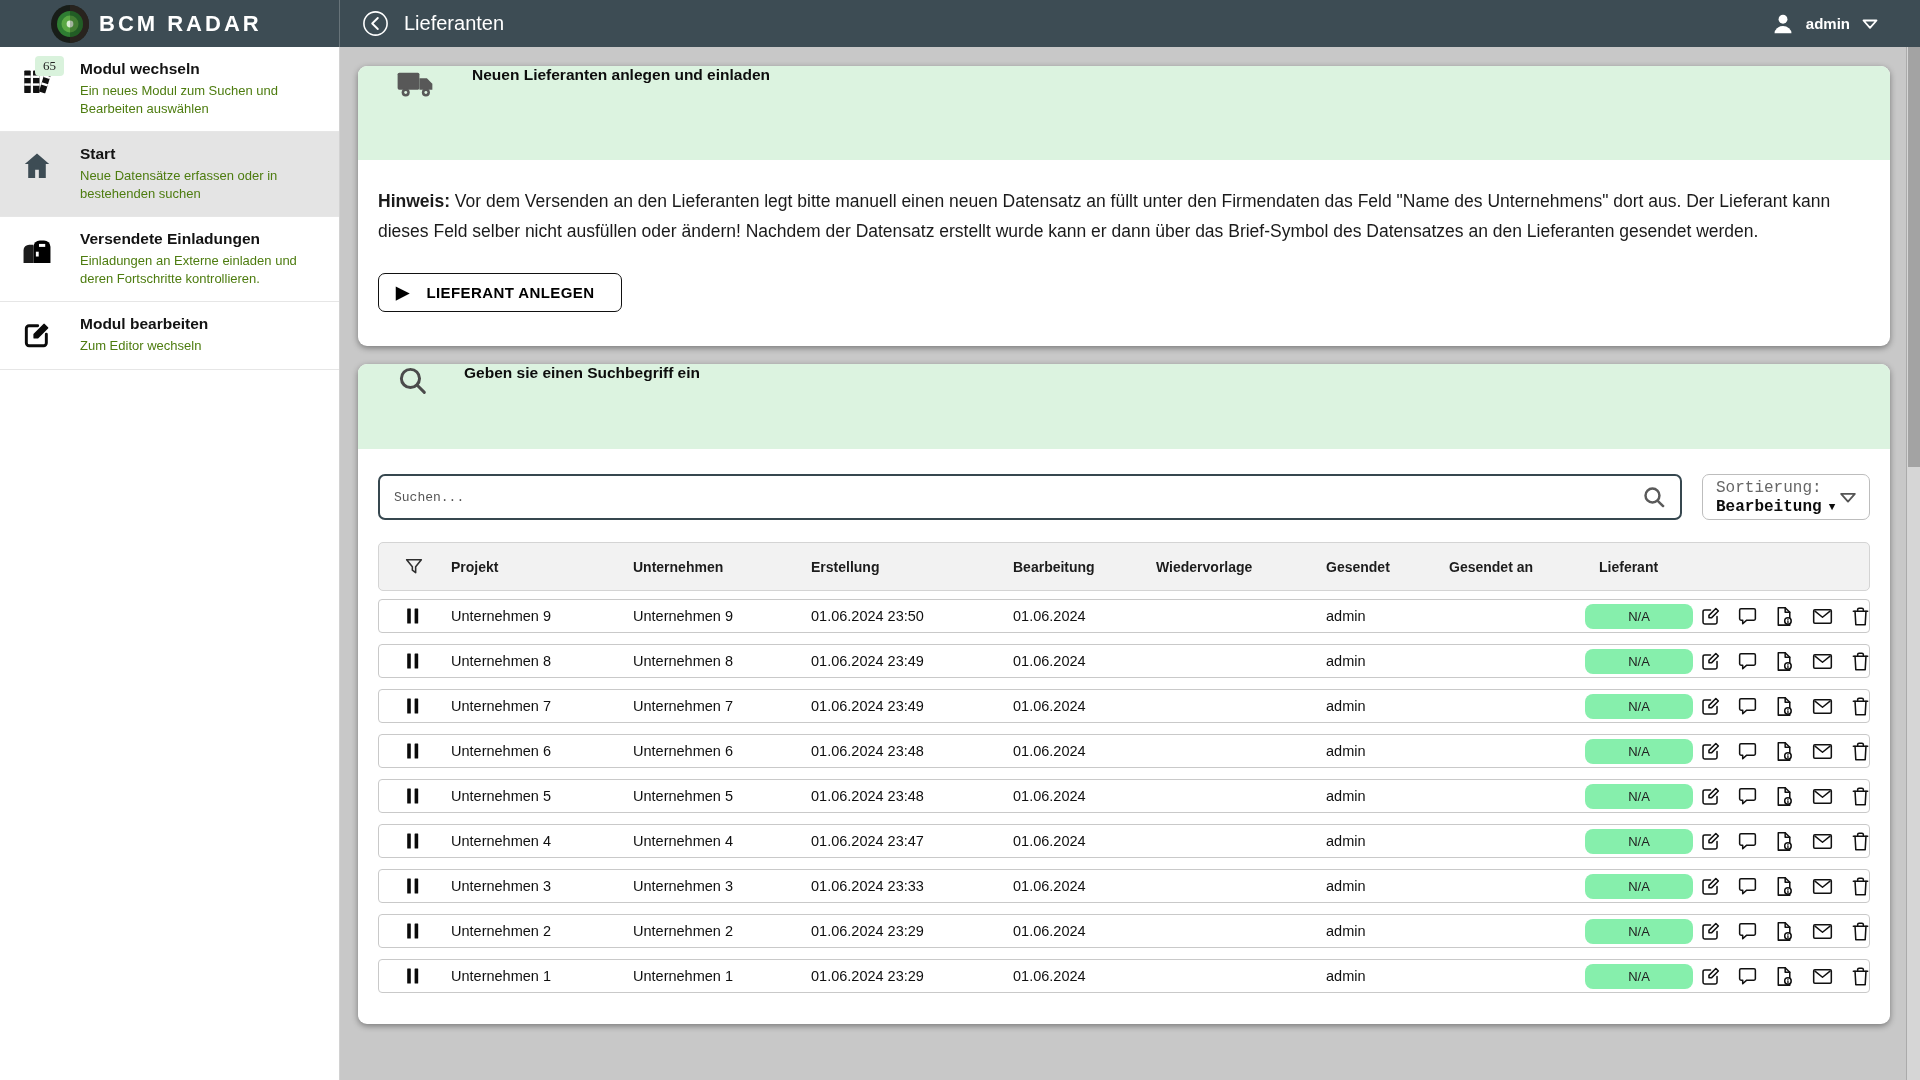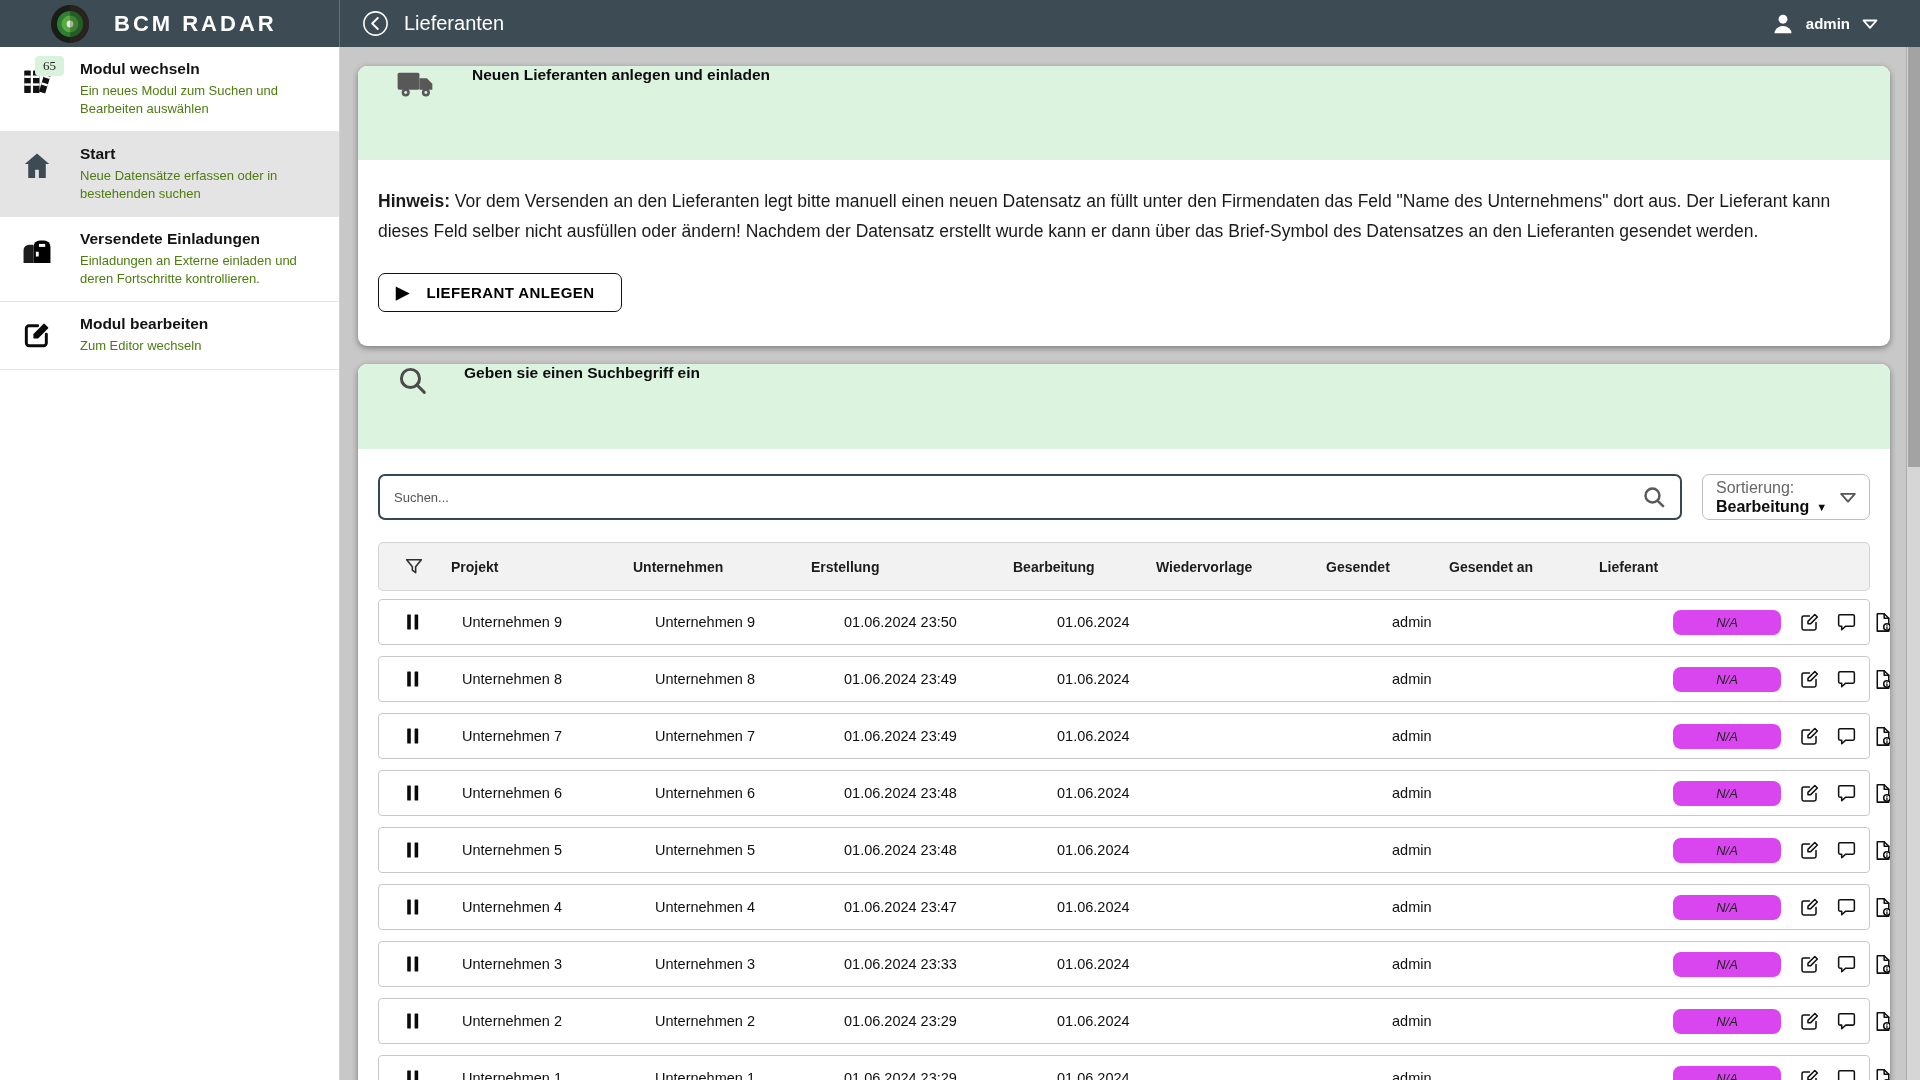--- a/index.html
+++ b/index.html
@@ -2,21 +2,21 @@
 <html><head>
 <meta charset="utf-8">
 <style>
   * { margin:0; padding:0; box-sizing:border-box; }
   html,body { width:1920px; height:1080px; overflow:hidden; }
   body { font-family:"Liberation Sans", sans-serif; background:#c8c8c8; color:#111; }
   .app { position:relative; width:1920px; height:1080px; overflow:hidden; }
 
   
   .topbar { position:absolute; top:0; left:0; right:0; height:47px; background:#3d4c54; color:#fff; display:flex; z-index:5; }
-  .brand { width:340px; flex:0 0 340px; display:flex; align-items:center; gap:24px; padding-left:50px; border-right:1px solid rgba(255,255,255,.22); }
+  .brand { width:340px; flex:0 0 340px; display:flex; align-items:center; gap:9px; padding-left:50px; border-right:1px solid rgba(255,255,255,.22); }
   .brand-name { font-size:22px; font-weight:700; letter-spacing:3px; white-space:nowrap; }
   .topbar-main { flex:1; display:flex; align-items:center; gap:15px; padding:0 24px 0 22px; }
   .page-title { font-size:20px; font-weight:400; }
   .user-menu { margin-left:auto; display:flex; align-items:center; gap:10px; font-size:15px; font-weight:700; padding-right:16px; }
 
   
   .sidebar { position:absolute; top:47px; left:0; width:340px; bottom:0; background:#fff; border-right:1px solid #d2d2d2; }
   .nav-item { display:flex; gap:20px; padding:13px 16px 14px 14px; cursor:pointer; border-bottom:1px solid #e6e6e6; }
   .nav-item:first-child { border-top:none; }
   .nav-item.active { background:#e4e4e4; }
@@ -32,37 +32,37 @@
   .card-head.tall { height:94px; }
   .card-head.mid { height:85px; }
   .card-head-title { font-size:15.5px; font-weight:700; color:#0d0d0d; }
 
   .invite-body { padding:26px 30px 34px 20px; }
   .hint { font-size:17.5px; line-height:1.72; color:#1a1a1a; margin-bottom:27px; max-width:1495px; }
   .hint b { font-weight:700; }
   .create-btn { display:inline-flex; align-items:center; gap:17px; background:#fff; border:1.5px solid #111; border-radius:7px; padding:10px 27px 10px 17px; font-family:inherit; font-size:15px; font-weight:700; letter-spacing:.4px; cursor:pointer; }
   .play-glyph { font-size:17px; line-height:1; }
 
-  .search-row { display:flex; align-items:center; gap:20px; padding:25px 20px 22px 20px; }
+  .search-row { display:flex; align-items:center; gap:20px; padding:25px 20px 22px 20px;font-family:Liberation Mono, monospace; }
   .search-wrap { flex:1; height:46px; border:2px solid #36474f; border-radius:7px; display:flex; align-items:center; background:#fff; }
   .search-wrap input { flex:1; border:none; outline:none; height:100%; padding:0 14px; font-family:inherit; font-size:13px; color:#333; background:transparent; }
   .search-wrap input::placeholder { color:#555; }
   .search-wrap .mag { flex:0 0 auto; margin-right:12px; display:flex; }
   .sort-box { width:168px; height:46px; border:1px solid #bdbdbd; border-radius:7px; display:flex; align-items:center; justify-content:space-between; padding:0 10px 0 13px; cursor:pointer; background:#fff; }
   .sort-label { font-size:16px; color:#666; margin-bottom:1px; }
   .sort-value { font-size:16px; font-weight:700; color:#0d0d0d; display:flex; align-items:center; gap:7px; }
   .sort-caret { font-size:11px; }
 
   .table-wrap { padding:0 20px 20px 20px; }
   .tgrid { display:grid; grid-template-columns:72px 182px 178px 202px 143px 170px 123px 150px 100px 1fr; align-items:center; }
   .thead { background:#f2f2f2; border:1px solid #d4d4d4; border-radius:5px; height:49px; font-size:14px; font-weight:700; color:#1c1c1c; margin-bottom:8px; }
   .thead .funnel-cell { padding-left:24px; display:flex; }
-  .trow { background:#fff; border:1px solid #c9c9c9; border-radius:4px; height:46px; margin-bottom:11px; font-size:14.5px; color:#0f0f0f;gap:11px; }
+  .trow { background:#fff; border:1px solid #c9c9c9; border-radius:4px; height:34px; margin-bottom:11px; font-size:14.5px; color:#0f0f0f; }
   .trow .pause-cell { padding-left:25px; display:flex; }
-  .pill { display:inline-block; background:#d946ef; border-radius:8px; padding:5px 0; width:108px; text-align:center; font-size:13px; color:#222; margin-left:-14px;font-style:italic; }
+  .pill { display:inline-block; background:#86efac; border-radius:8px; padding:5px 0; width:108px; text-align:center; font-size:13px; color:#222; margin-left:-14px; }
   .actions { display:flex; align-items:center; gap:14px; padding-right:10px; justify-content:flex-end; }
   .icon-btn { background:none; border:none; padding:0; display:flex; cursor:pointer; }
 
   
   .scrollbar { position:absolute; top:47px; right:0; width:14px; bottom:0; background:#d6d6d6; border-left:1px solid #ababab; z-index:6; }
   .scroll-thumb { position:absolute; top:0; left:1px; width:12px; height:420px; background:#a3a3a3; }
 </style>
 </head>
 <body>
 

